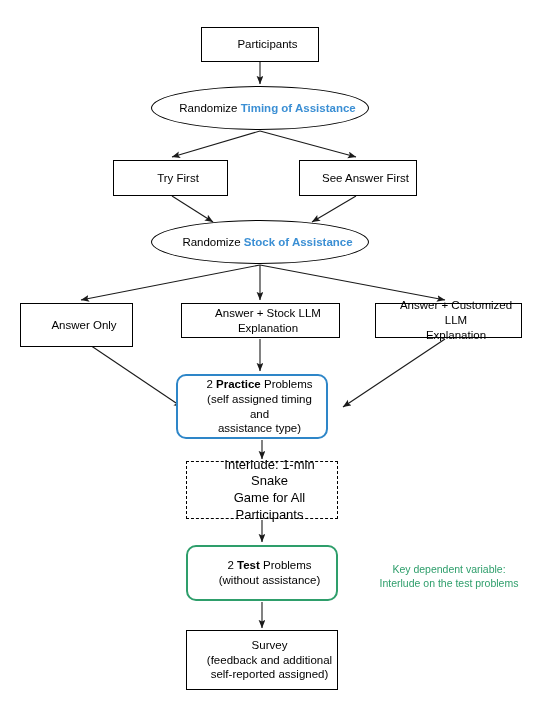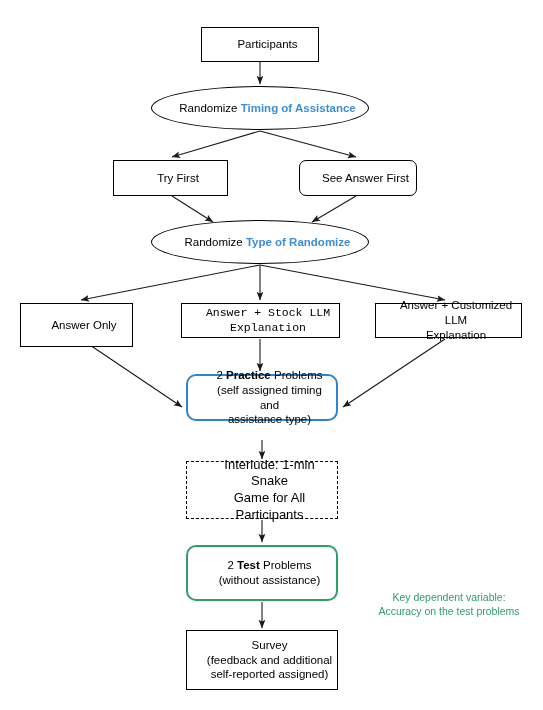--- a/index.html
+++ b/index.html
@@ -64,32 +64,31 @@
     font-weight: bold;
   }
   b.bold {
     font-weight: bold;
   }
   .annotation {
     position: absolute;
     color: #2E9E6B;
     text-align: center;
     line-height: 1.35;
-    margin-top: 28px;
   }
   
   #n-participants { left: 201px; top: 27px; width: 118px; height: 35px; font-size: 11.5px; }
   #n-rand-timing  { left: 151px; top: 86px; width: 218px; height: 44px; font-size: 11.5px; }
   #n-try-first    { left: 113px; top: 160px; width: 115px; height: 36px; font-size: 11.5px; }
-  #n-see-answer   { left: 299px; top: 160px; width: 118px; height: 36px; font-size: 11.5px; border-radius: 7px; }
+  #n-see-answer   { left: 299px; top: 160px; width: 118px; height: 36px; font-size: 11.5px; }
   #n-rand-type    { left: 151px; top: 220px; width: 218px; height: 44px; font-size: 11.5px; }
   #n-answer-only  { left: 20px;  top: 303px; width: 113px; height: 44px; font-size: 11.5px; }
-  #n-stock-llm    { left: 181px; top: 303px; width: 159px; height: 35px; font-size: 11.5px; font-family: Liberation Mono, monospace; }
+  #n-stock-llm    { left: 181px; top: 303px; width: 159px; height: 35px; font-size: 11.5px; }
   #n-custom-llm   { left: 375px; top: 303px; width: 147px; height: 35px; font-size: 11.5px; }
-  #n-practice     { left: 186px; top: 374px; width: 152px; height: 47px; font-size: 11.5px; }
+  #n-practice     { left: 176px; top: 374px; width: 152px; height: 65px; font-size: 11.5px; }
   #n-interlude    { left: 186px; top: 461px; width: 152px; height: 58px; font-size: 13px; }
   #n-test         { left: 186px; top: 545px; width: 152px; height: 56px; font-size: 11.5px; }
   #n-survey       { left: 186px; top: 630px; width: 152px; height: 60px; font-size: 11.5px; }
   #ann-dv         { left: 364px; top: 562px; width: 170px; font-size: 10.5px; }
 </style>
 </head>
 <body>
 
 <div id="canvas">
 
@@ -135,21 +134,21 @@
 
   <div class="node ellipse" id="n-rand-timing">
     <span class="txt"><span>Randomize </span><span class="blue-em">Timing of Assistance</span></span>
   </div>
 
   <div class="node rect" id="n-see-answer">
     <span class="txt">See Answer First</span>
   </div>
 
   <div class="node ellipse" id="n-rand-type">
-    <span class="txt"><span>Randomize </span><span class="blue-em">Type of Randomize</span></span>
+    <span class="txt"><span>Randomize </span><span class="blue-em">Stock of Assistance</span></span>
   </div>
 
   <div class="node rect" id="n-answer-only">
     <span class="txt">Answer Only</span>
   </div>
 
   <div class="node rect" id="n-stock-llm">
     <span class="txt"><span>Answer + Stock LLM</span><br><span>Explanation</span></span>
   </div>
 
@@ -168,16 +167,16 @@
   <div class="node rounded green-box" id="n-test">
     <span class="txt"><span>2 </span><b class="bold">Test</b><span> Problems</span><br><span>(without assistance)</span></span>
   </div>
 
   <div class="node rect" id="n-survey">
     <span class="txt"><span>Survey</span><br><span>(feedback and additional</span><br><span>self-reported assigned)</span></span>
   </div>
 
   <div class="annotation" id="ann-dv">
     <span>Key dependent variable:</span><br>
-    <span>Accuracy on the test problems</span>
+    <span>Interlude on the test problems</span>
   </div>
 
 </div>
 
 </body></html>

